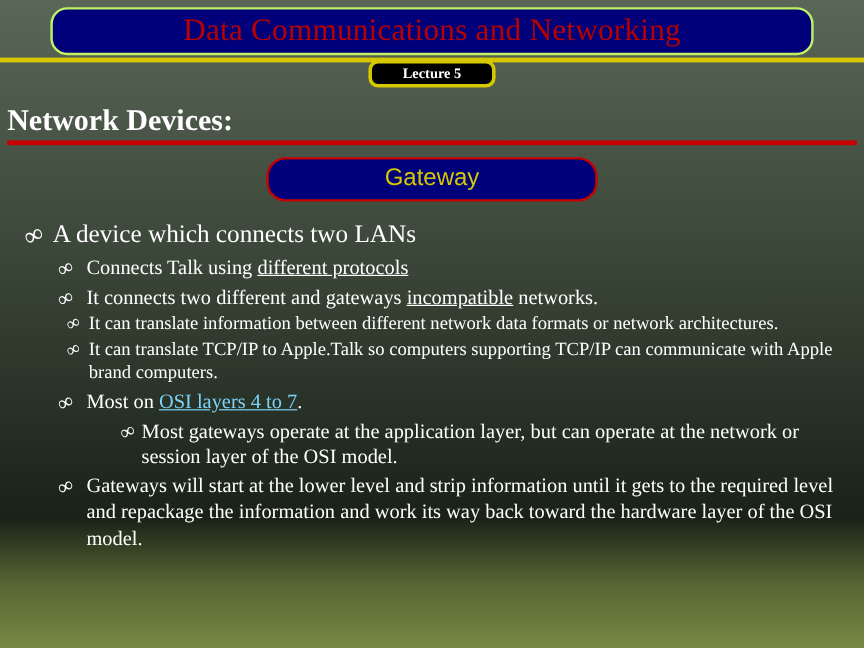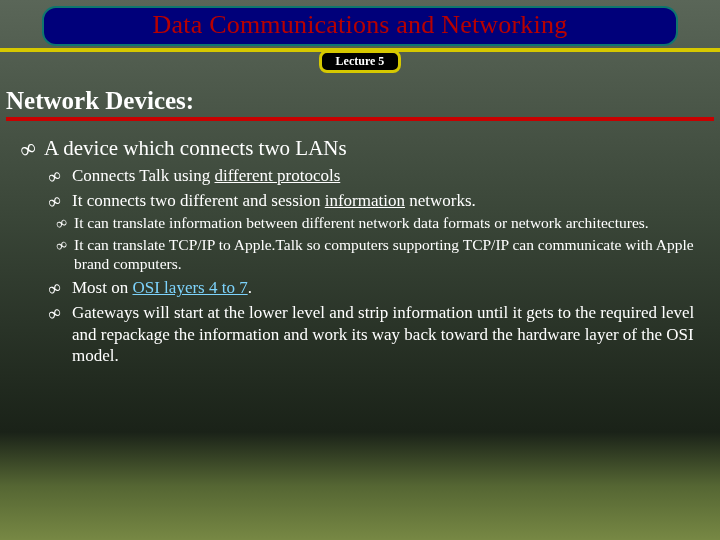--- a/index.html
+++ b/index.html
@@ -18,39 +18,39 @@
     background: linear-gradient(to bottom,
       #5a6658 0%, #4a5648 20%, #3a4638 40%,
       #2a3428 60%, #1a2218 80%, #556633 90%, #778844 100%);
     z-index: 0;
   }
   .slide { position: relative; z-index: 1; width: 100%; height: 100%; }
 
   .title-bar {
     margin: 6px 42px 0 42px;
     background: #00007a;
-    border: 2px solid #0f766e;
+    border: 2px solid #bef264;
     border-radius: 14px;
     text-align: center;
     padding: 2px 0 4px 0;
   }
   .title-bar span {
     color: #b80000;
     font-size: 26px;
     letter-spacing: 0.2px;
   }
 
   .gold-line {
     height: 4px;
     background: #d6c800;
     margin-top: 2px;
   }
 
   .lecture-box {
-    width: 82px;
+    width: 106px;
     margin: -2px auto 0 auto;
     background: #000;
     border: 3px solid #d6c800;
     border-radius: 8px;
     text-align: center;
     padding: 1px 0;
     font-size: 12px;
     font-weight: bold;
     color: #fff;
     position: relative;
@@ -120,38 +120,44 @@
     <span>Data Communications and Networking</span>
   </div>
   <div class="gold-line"></div>
   <div class="lecture-box">
     <span>Lecture 5</span>
   </div>
 
   <div class="section-title">Network Devices:</div>
   <div class="red-line"></div>
 
+  <div class="sub-box">
+    <span>Gateway</span>
+  </div>
 
   <div class="content">
     <p class="lvl1 bullet">
       <span>A device which connects two LANs</span>
     </p>
     <p class="lvl2 bullet">
       <span>Connects Talk using </span><span class="u">different protocols</span>
     </p>
     <p class="lvl2 bullet">
-      <span>It connects two different and session </span><span class="u">information</span><span> networks.</span>
+      <span>It connects two different and gateways </span><span class="u">incompatible</span><span> networks.</span>
     </p>
     <p class="lvl3 bullet">
       <span>It can translate information between different network data formats or network architectures.</span>
     </p>
     <p class="lvl3 bullet">
       <span>It can translate TCP/IP to Apple.Talk so computers supporting TCP/IP can communicate with Apple brand computers.</span>
     </p>
     <p class="lvl2 bullet">
       <span>Most on </span><span class="u red">OSI layers 4 to 7</span><span>.</span>
     </p>
+    <p class="lvl3b bullet">
+      <span>Most gateways operate at the application layer, but can operate at the network or session layer of the OSI model.</span>
+    </p>
     <p class="lvl2 bullet">
       <span>Gateways will start at the lower level and strip information until it gets to the required level and repackage the information and work its way back toward the hardware layer of the OSI model.</span>
     </p>
   </div>
 
 </div>
 
 </body></html>

